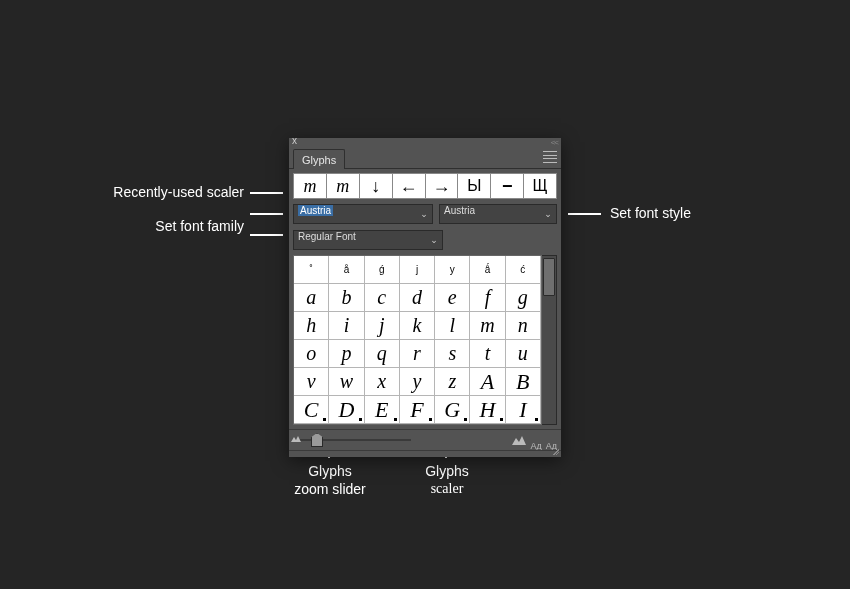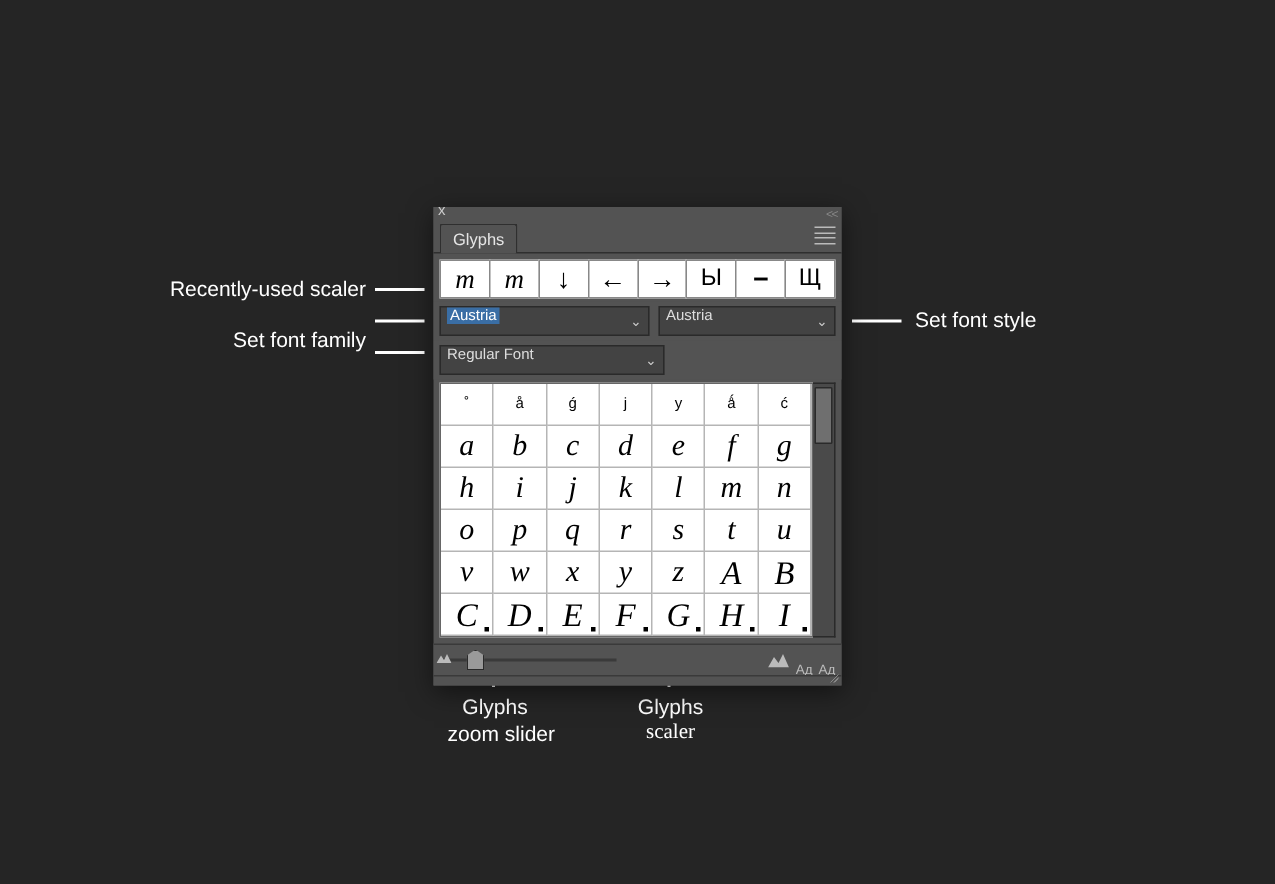--- a/index.html
+++ b/index.html
@@ -306,21 +306,21 @@
   <div class="ann" style="left:84px; top:217px; text-align:right; width:160px;">Set font family</div>
   <div class="ann-line" style="left:250px; top:213px; width:33px; height:2px;"></div>
 
   <div class="ann-line" style="left:250px; top:234px; width:33px; height:2px;"></div>
 
   <div class="ann-line" style="left:568px; top:213px; width:33px; height:2px;"></div>
   <div class="ann" style="left:610px; top:204px;">Set font style</div>
 
   <div class="ann-line" style="left:328px; top:430px; width:2px; height:28px;"></div>
   <div class="ann" style="left:300px; top:462px; text-align:center; width:60px; white-space:normal;">Glyphs</div>
-  <div class="ann" style="left:290px; top:480px; text-align:right; width:80px; white-space:normal;">zoom slider</div>
+  <div class="ann" style="left:290px; top:480px; text-align:center; width:80px; white-space:normal;">zoom slider</div>
 
   <div class="ann-line" style="left:445px; top:430px; width:2px; height:28px;"></div>
   <div class="ann" style="left:417px; top:462px; text-align:center; width:60px;">Glyphs</div>
   <div class="ann" style="left:417px; top:480px; text-align:center; width:60px;font-family:Liberation Serif, serif;">scaler</div>
 
   <div class="panel">
     <div class="panel-top">
       <span class="panel-close">x</span>
       <span class="panel-corner">&lt;&lt;</span>
     </div>

